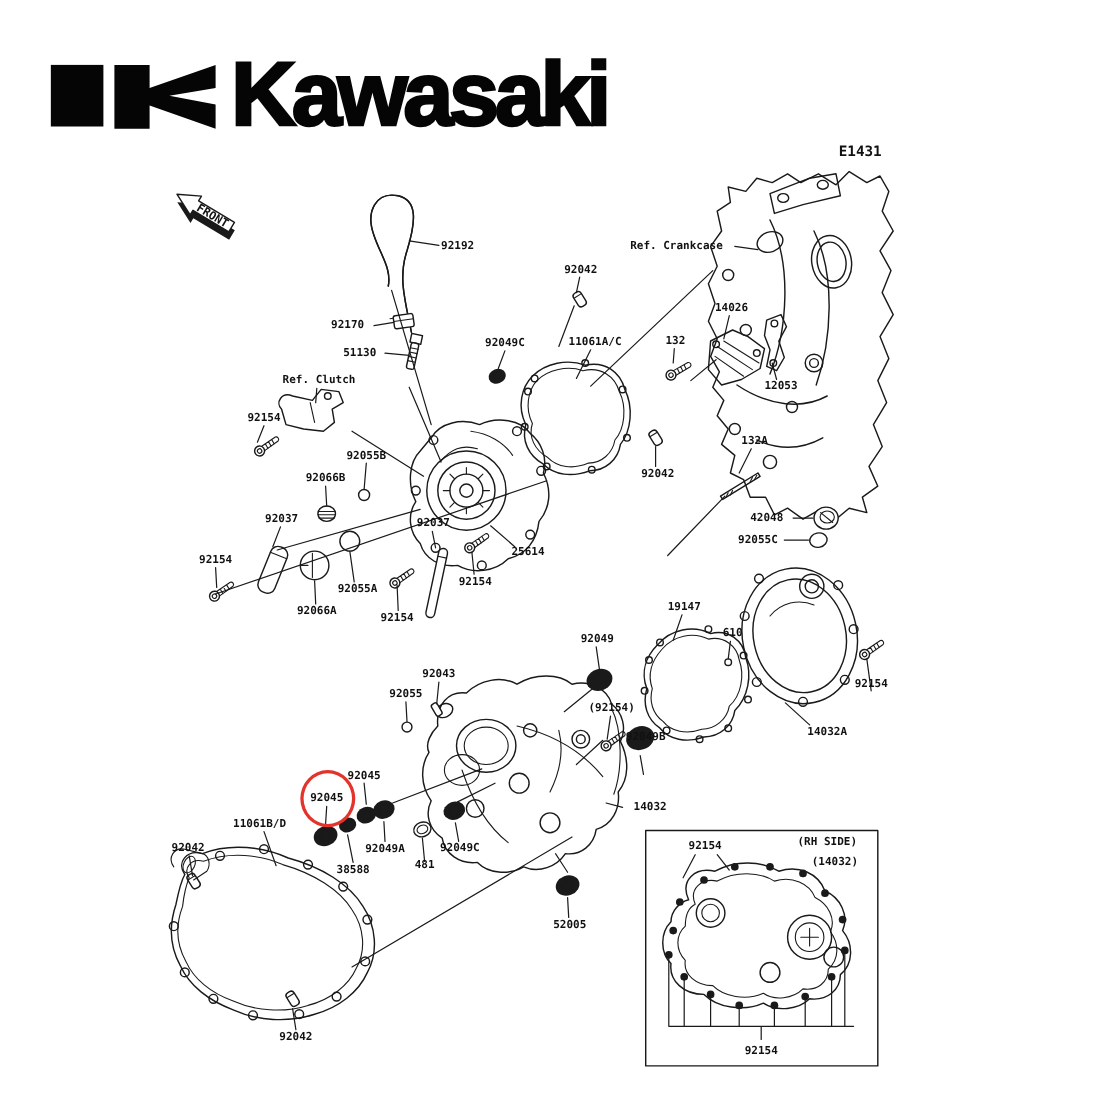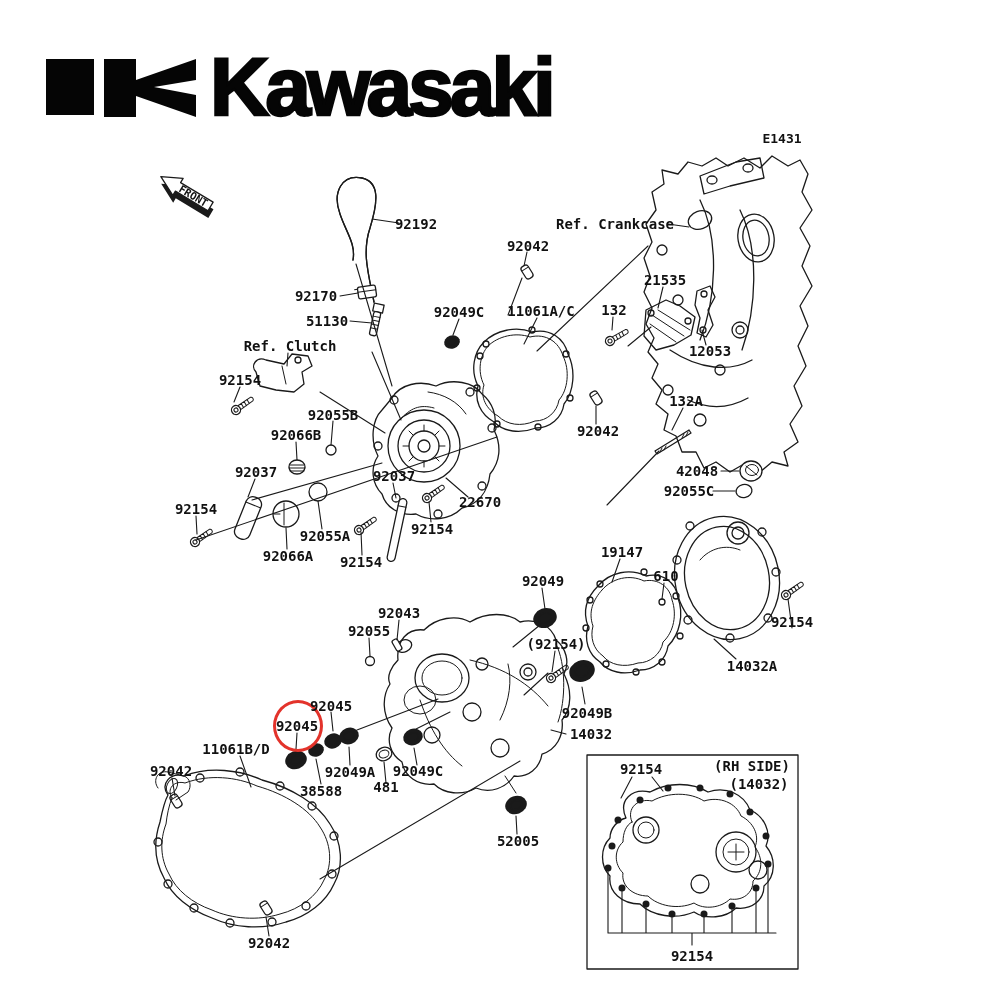--- a/index.html
+++ b/index.html
@@ -6,21 +6,21 @@
   #stage{position:relative;width:1000px;height:1000px;background:#ffffff;overflow:hidden;
          font-family:"DejaVu Sans",sans-serif;}
   .art{position:absolute;left:0;top:0;}
   .art path,.art circle,.art ellipse,.art rect,.art line,.art polyline,.art polygon{
      fill:none;stroke:#1a1a1a;stroke-width:1.3;stroke-linecap:round;stroke-linejoin:round;}
   .art .fillDark{fill:#1a1a1a;stroke:none;}
   .art .fillWhite{fill:#ffffff;}
   .art .thin{stroke-width:1;}
   .art .leader{stroke-width:1.1;}
   .lbl{position:absolute;transform:translate(-50%,-50%);white-space:nowrap;
-       font-family:"DejaVu Sans Mono",monospace;font-weight:700;font-size:14px;color:#111;
+       font-family:"DejaVu Sans Mono",monospace;font-weight:700;font-size:10px;color:#111;
        letter-spacing:0px;}
   .lbl.small{font-size:13px;}
   #logo{position:absolute;left:46px;top:56px;width:560px;height:72px;}
   #logo-mark{position:absolute;left:0;top:0;width:158px;height:64px;}
   #logo-text{position:absolute;left:164px;top:-16px;font-family:"Liberation Sans",sans-serif;
        font-weight:700;font-size:82px;letter-spacing:-4px;color:#050505;
        -webkit-text-stroke:2.5px #050505;}
   #red-circle{position:absolute;left:273px;top:700px;width:44px;height:46px;
        border:3px solid #e3332b;border-radius:50%;}
 </style>
@@ -336,47 +336,47 @@
 
   <div class="lbl small" style="left:782px;top:138px">E1431</div>
   <div class="lbl" style="left:615px;top:224px">Ref. Crankcase</div>
   <div class="lbl" style="left:416px;top:224px">92192</div>
   <div class="lbl" style="left:528px;top:246px">92042</div>
   <div class="lbl" style="left:316px;top:296px">92170</div>
   <div class="lbl" style="left:327px;top:321px">51130</div>
   <div class="lbl" style="left:459px;top:312px">92049C</div>
   <div class="lbl" style="left:541px;top:311px">11061A/C</div>
   <div class="lbl" style="left:614px;top:310px">132</div>
-  <div class="lbl" style="left:665px;top:280px">21535</div>
+  <div class="lbl" style="left:665px;top:280px">14026</div>
   <div class="lbl" style="left:710px;top:351px">12053</div>
   <div class="lbl" style="left:290px;top:346px">Ref. Clutch</div>
   <div class="lbl" style="left:240px;top:380px">92154</div>
   <div class="lbl" style="left:333px;top:415px">92055B</div>
   <div class="lbl" style="left:296px;top:435px">92066B</div>
   <div class="lbl" style="left:598px;top:431px">92042</div>
   <div class="lbl" style="left:686px;top:401px">132A</div>
   <div class="lbl" style="left:256px;top:472px">92037</div>
   <div class="lbl" style="left:697px;top:471px">42048</div>
   <div class="lbl" style="left:689px;top:491px">92055C</div>
   <div class="lbl" style="left:394px;top:476px">92037</div>
-  <div class="lbl" style="left:480px;top:502px">22670</div>
+  <div class="lbl" style="left:480px;top:502px">25614</div>
   <div class="lbl" style="left:196px;top:509px">92154</div>
   <div class="lbl" style="left:325px;top:536px">92055A</div>
   <div class="lbl" style="left:432px;top:529px">92154</div>
   <div class="lbl" style="left:288px;top:556px">92066A</div>
   <div class="lbl" style="left:361px;top:562px">92154</div>
   <div class="lbl" style="left:622px;top:552px">19147</div>
   <div class="lbl" style="left:666px;top:576px">610</div>
   <div class="lbl" style="left:543px;top:581px">92049</div>
   <div class="lbl" style="left:556px;top:644px">(92154)</div>
   <div class="lbl" style="left:752px;top:666px">14032A</div>
   <div class="lbl" style="left:792px;top:622px">92154</div>
   <div class="lbl" style="left:399px;top:613px">92043</div>
   <div class="lbl" style="left:369px;top:631px">92055</div>
-  <div class="lbl" style="left:587px;top:713px">92049B</div>
+  <div class="lbl" style="left:587px;top:670px">92049B</div>
   <div class="lbl" style="left:591px;top:734px">14032</div>
   <div class="lbl" style="left:331px;top:706px">92045</div>
   <div class="lbl" style="left:297px;top:726px">92045</div>
   <div class="lbl" style="left:236px;top:749px">11061B/D</div>
   <div class="lbl" style="left:171px;top:771px">92042</div>
   <div class="lbl" style="left:350px;top:772px">92049A</div>
   <div class="lbl" style="left:418px;top:771px">92049C</div>
   <div class="lbl" style="left:386px;top:787px">481</div>
   <div class="lbl" style="left:321px;top:791px">38588</div>
   <div class="lbl" style="left:518px;top:841px">52005</div>

